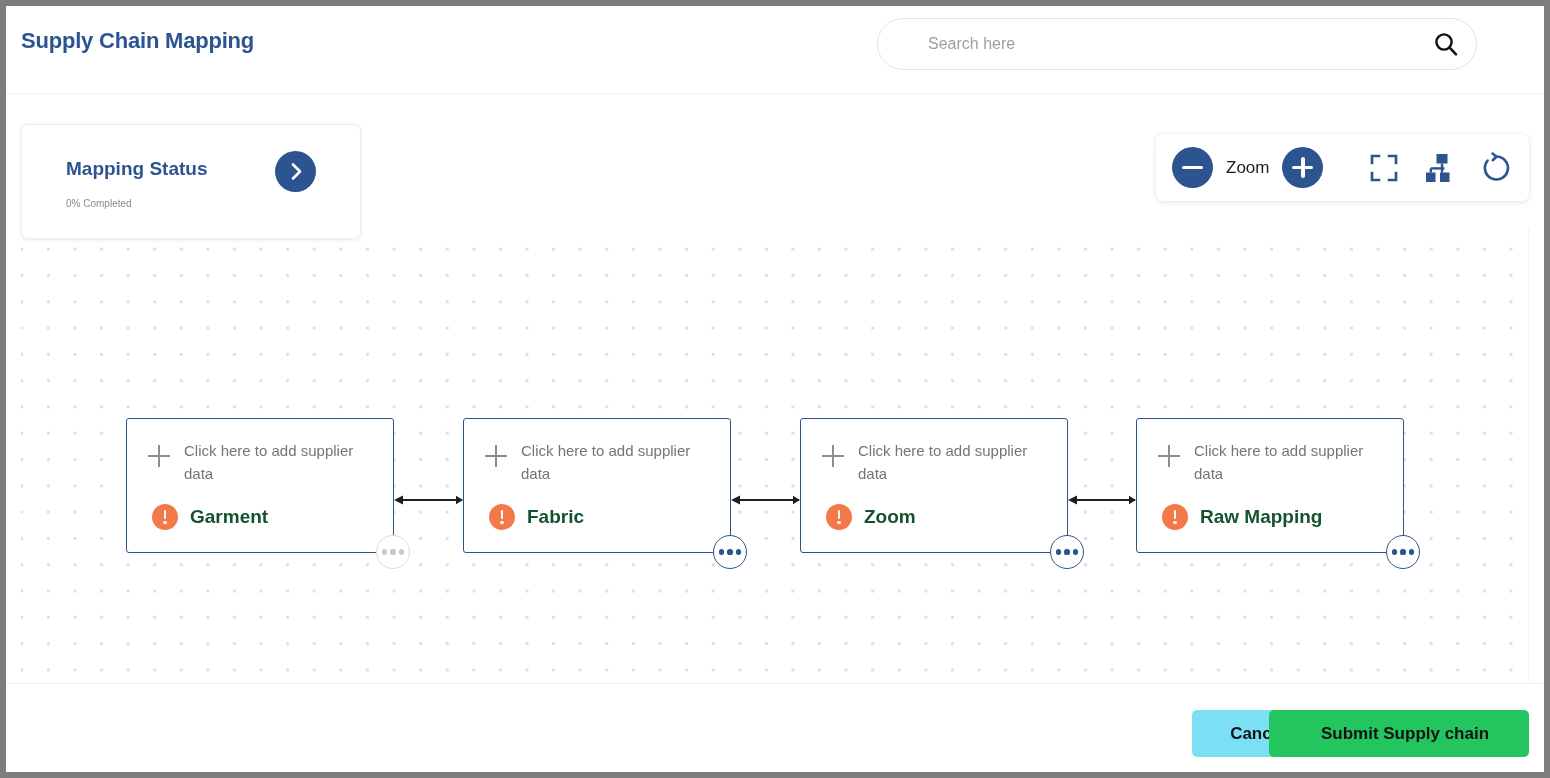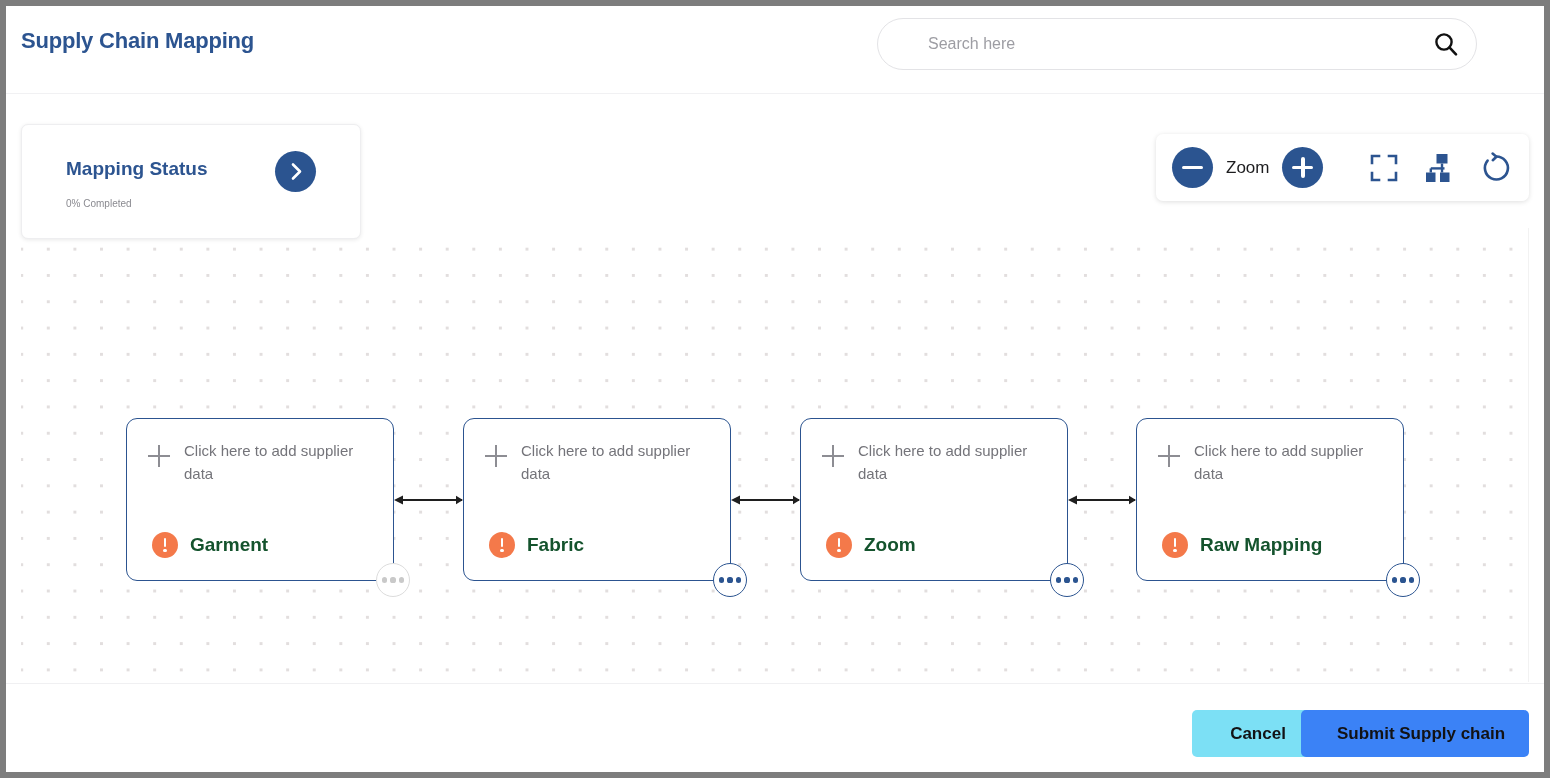--- a/index.html
+++ b/index.html
@@ -186,24 +186,24 @@
     height: 34px;
     margin-right: 22px;
     cursor: pointer;
     flex: 0 0 auto;
   }
 
   
   .node-card {
     position: absolute;
     width: 268px;
-    height: 163px;
+    height: 135px;
     background: #ffffff;
     border: 1.3px solid #2c5490;
-    border-radius: 11px;
+    border-radius: 3px;
     z-index: 3;
   }
   .node-add-row {
     position: absolute;
     left: 21px;
     top: 20px;
     width: 230px;
     display: flex;
     align-items: flex-start;
     cursor: pointer;
@@ -324,21 +324,21 @@
     border: none;
     border-radius: 5px;
     font-family: "Liberation Sans", sans-serif;
     font-size: 17px;
     font-weight: bold;
     color: #121214;
     cursor: pointer;
     padding-left: 12px;
   }
   #cancel-button { right: 232px; width: 120px; background: #7ce0f5; }
-  #submit-button { right: 15px; width: 228px; background: #3b82f6; }
+  #submit-button { right: 15px; width: 260px; background: #22c55e; }
 </style>
 </head>
 <body>
 
 <div id="app-frame">
 
   <div id="header">
     <div id="page-title">Supply Chain Mapping</div>
 
     <div id="search-wrap">

